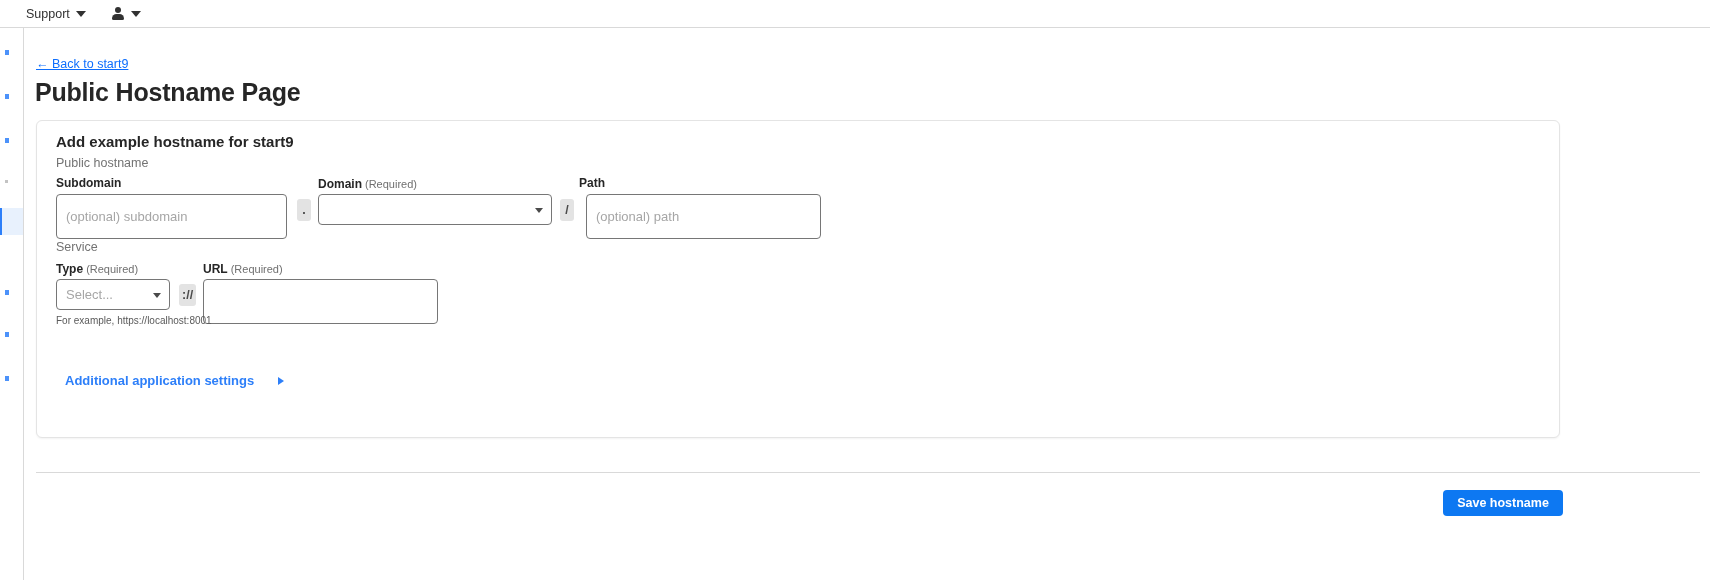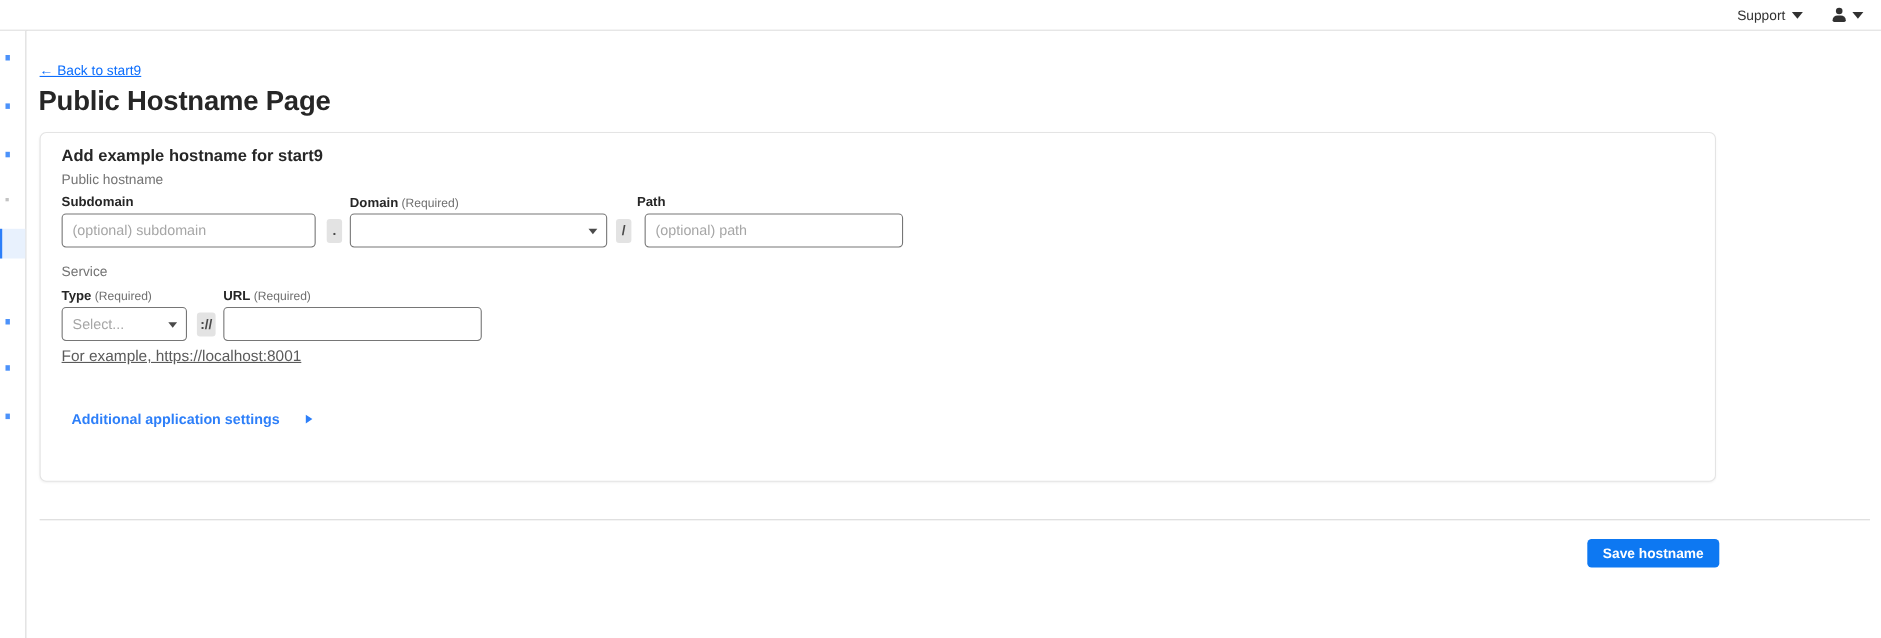--- a/index.html
+++ b/index.html
@@ -18,21 +18,20 @@
   
   .topbar {
     position: absolute;
     left: 0; top: 0;
     width: 1710px;
     height: 28px;
     background: #ffffff;
     border-bottom: 1px solid #d9d9d9;
     display: flex;
     align-items: center;
-    justify-content: flex-end;
     padding-right: 16px;
   }
   .topbar-item {
     display: flex;
     align-items: center;
     gap: 6px;
     font-size: 12.5px;
     color: #313131;
     margin-left: 26px;
     cursor: pointer;
@@ -161,21 +160,21 @@
   }
   .field-label .req {
     font-weight: normal;
     font-size: 11px;
     color: #6f6f6f;
     margin-left: 3px;
   }
 
   .inp {
     position: absolute;
-    height: 31px;
+    height: 45px;
     border: 1px solid #767676;
     border-radius: 4px;
     background: #ffffff;
     font-family: "Liberation Sans", sans-serif;
     font-size: 13px;
     color: #313131;
     padding: 0 9px;
     outline: none;
   }
   .inp::placeholder { color: #a6a6a6; }
@@ -212,23 +211,22 @@
     align-items: center;
     justify-content: center;
     font-size: 12.5px;
     font-weight: bold;
     color: #4a4a4a;
     padding: 0 3px;
   }
 
   .helper {
     position: absolute;
-    font-size: 14px;
+    font-size: 10px;
     color: #5a5a5a;
-    text-decoration: underline;
   }
 
   .expand-link {
     position: absolute;
     left: 28px; top: 252px;
     font-size: 13px;
     font-weight: bold;
     color: #2d7ff9;
     cursor: pointer;
     display: flex;

